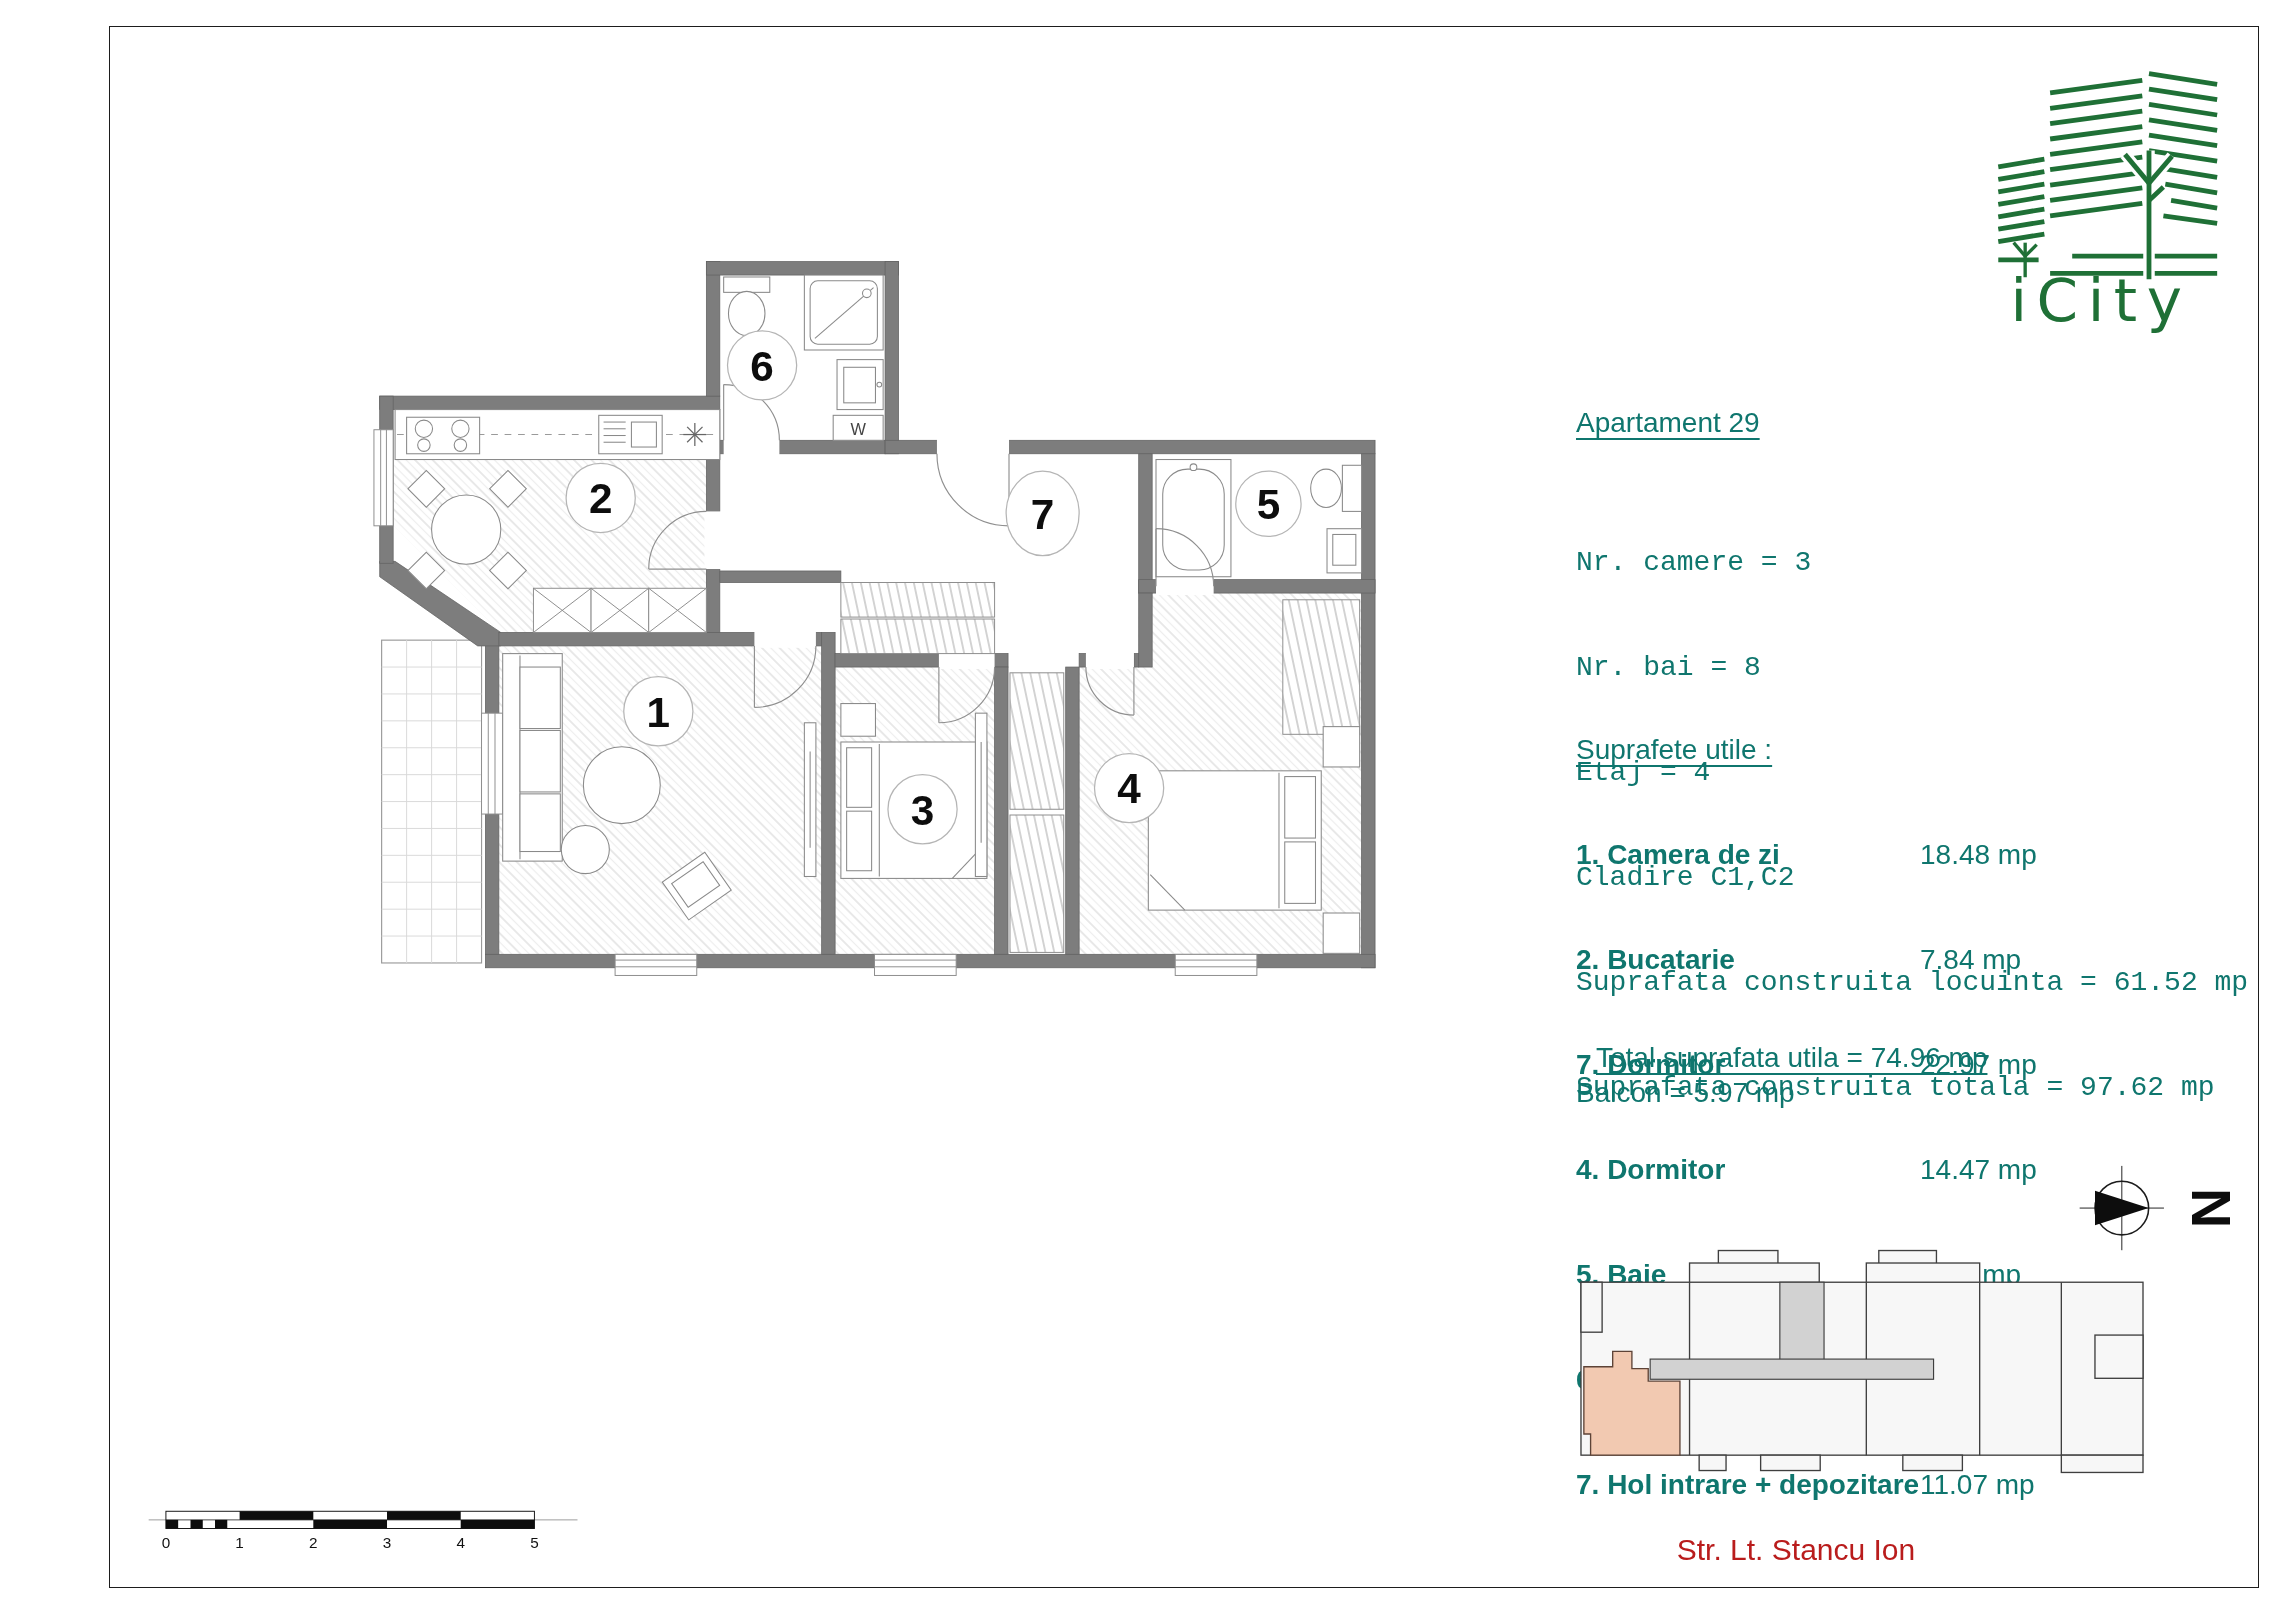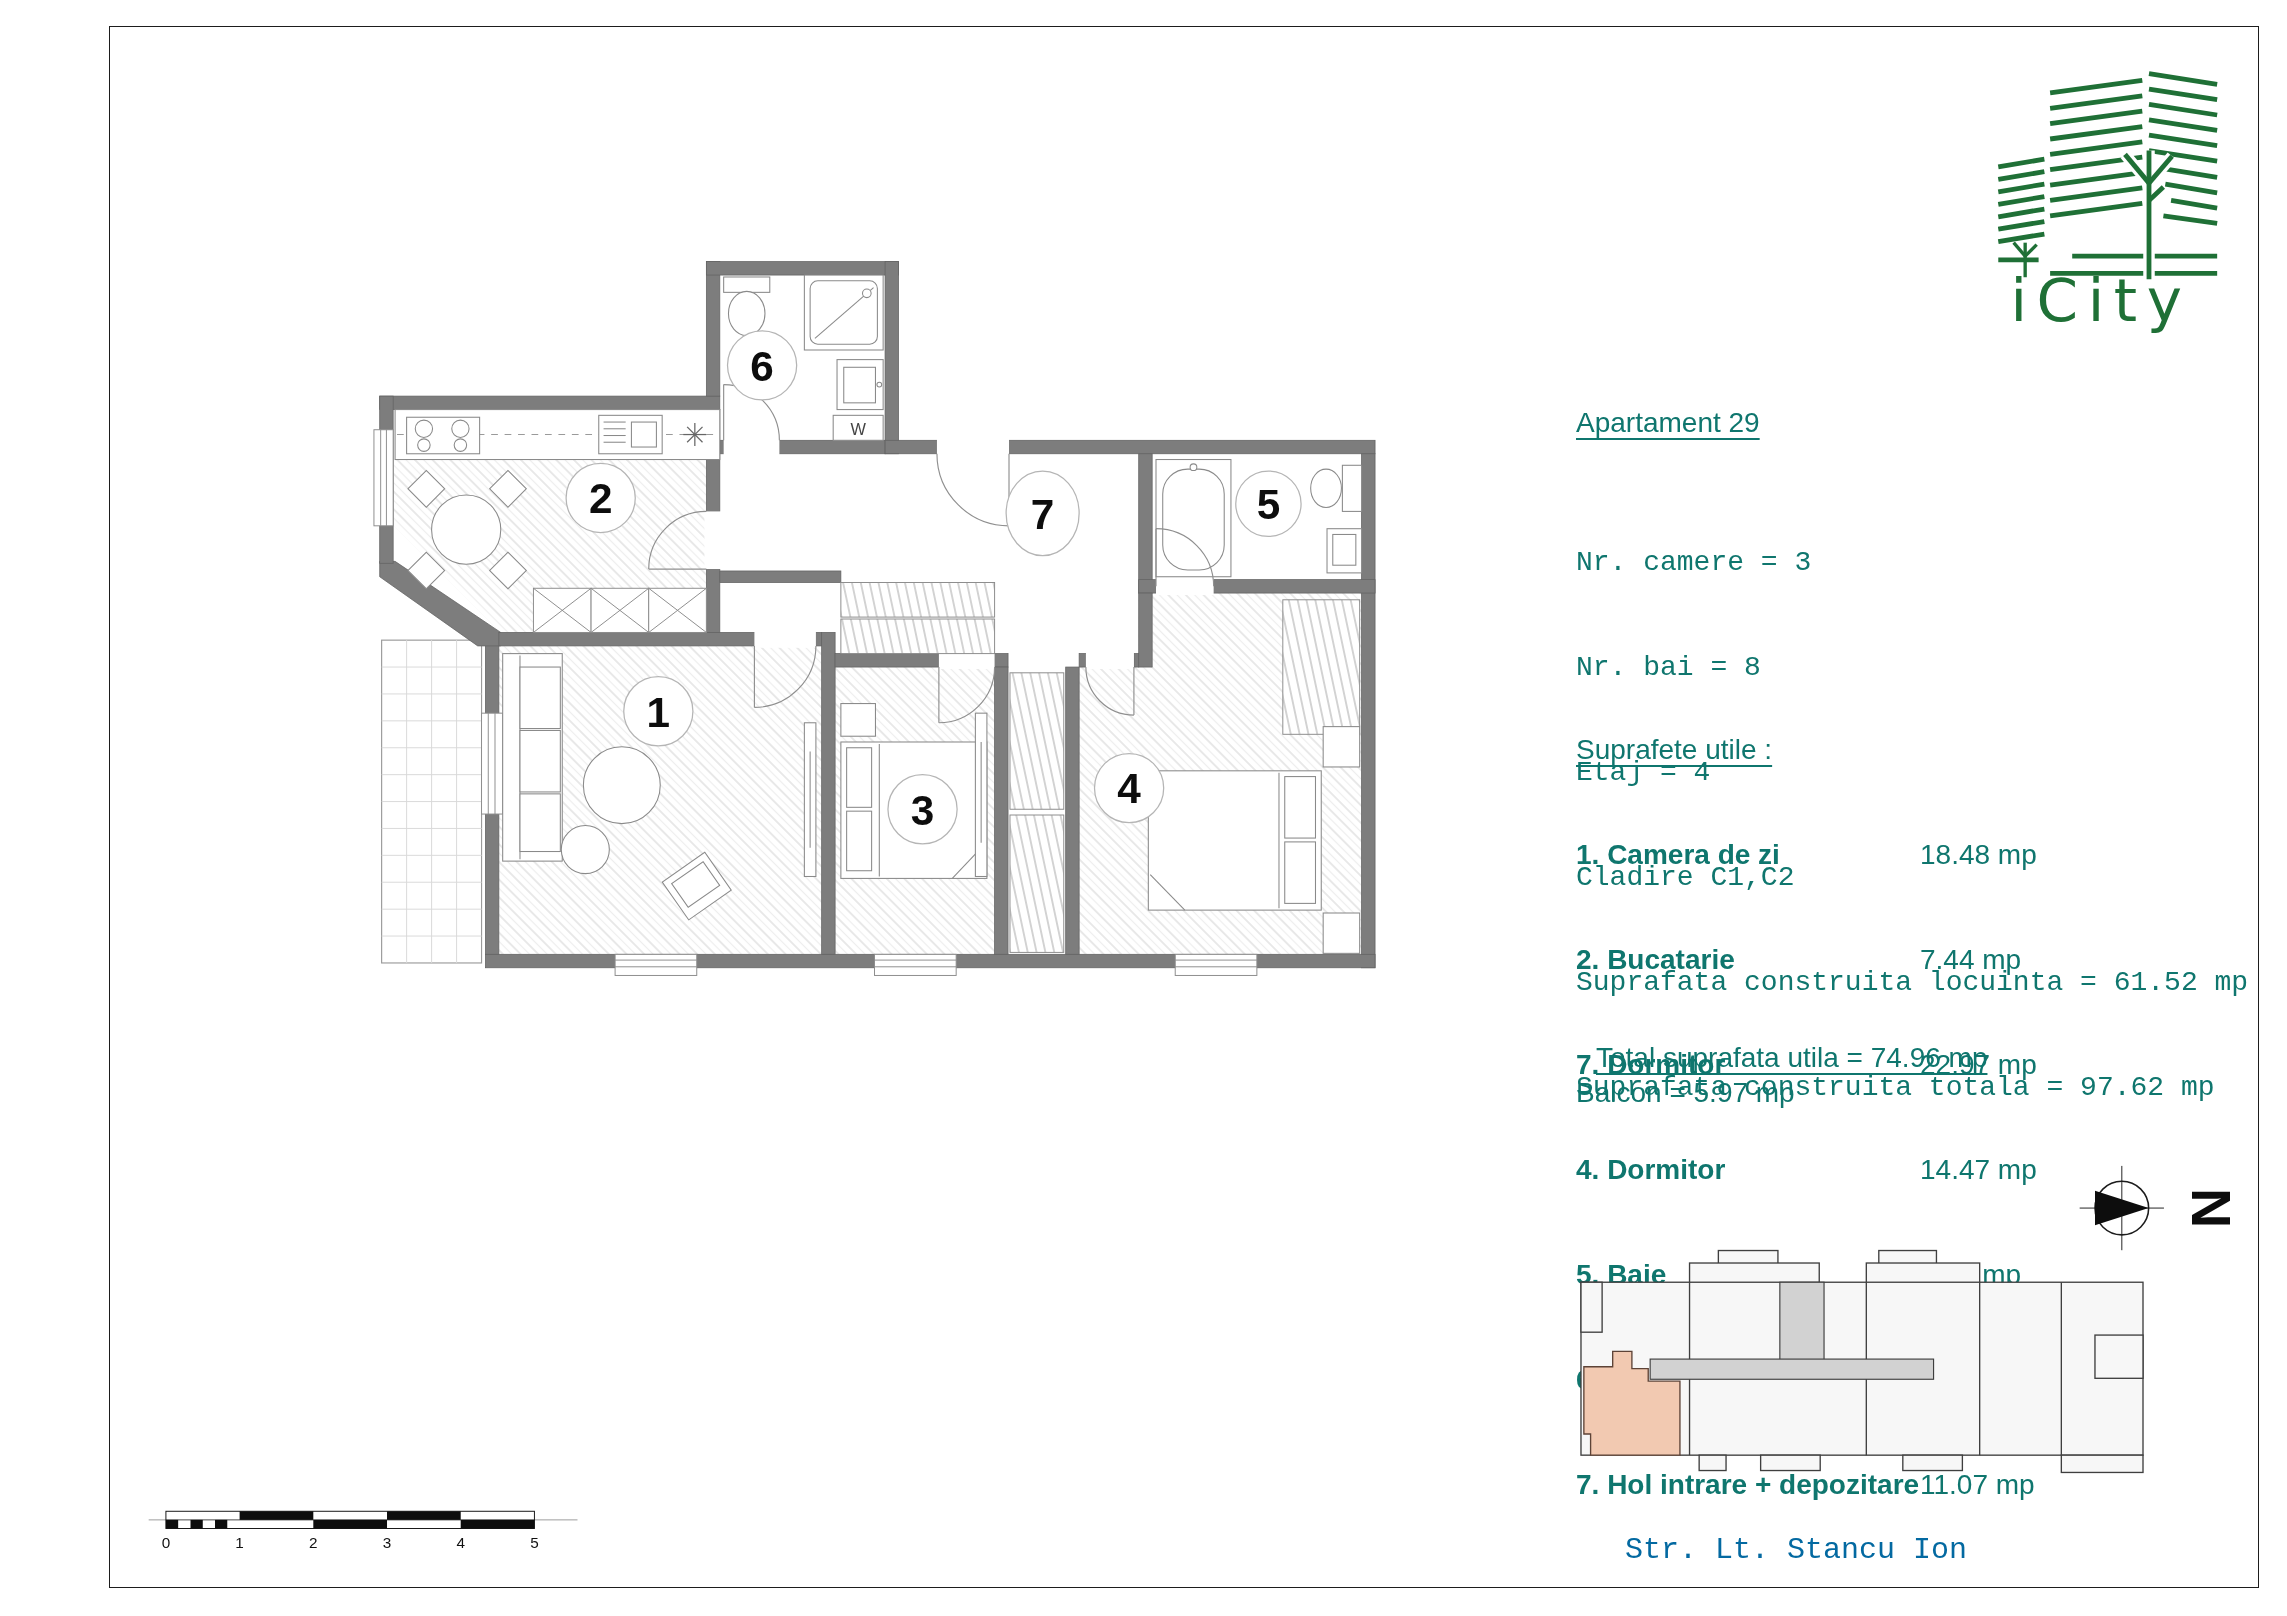--- a/index.html
+++ b/index.html
@@ -13,21 +13,21 @@
   .apt-title{left:1576px;top:405px;}
   .apt-details{left:1576px;top:475px;font-family:Liberation Mono, monospace;}
   .areas-head{left:1576px;top:732px;}
   .areas-rows{left:1576px;top:767px;width:634px;}
   .area-row{position:relative;height:35px;}
   .area-row .nm{position:absolute;left:0;top:0;font-weight:bold;}
   .area-row .vl{position:absolute;left:344px;top:0;}
   .areas-total{left:1576px;top:1040px;margin-left:20px;}
   .areas-balcony{left:1576px;top:1075px;}
   .street{position:absolute;left:1604px;top:1533px;width:384px;text-align:center;
-          font-family:Liberation Mono, monospace;font-size:30px;color:#0369a1;}
+          font-family:Liberation Sans, sans-serif;font-size:30px;color:#b91c1c;}
   svg{display:block;}
   svg text{font-family:"Liberation Sans",sans-serif;}
   .roomnum{font-weight:bold;font-size:44px;fill:#0d0d0d;}
   .logo-text{font-family:"DejaVu Sans",sans-serif;font-weight:400;letter-spacing:10px;}
 </style>
 </head>
 <body>
 
 <div class="page">
   <div class="frame"></div>
@@ -403,21 +403,21 @@
 
   <div class="info areas-head u">Suprafete utile :</div>
 
   <div class="info areas-rows">
     <div class="area-row">
       <span class="nm">1. Camera de zi</span>
       <span class="vl">18.48 mp</span>
     </div>
     <div class="area-row">
       <span class="nm">2. Bucatarie</span>
-      <span class="vl">7.44 mp</span>
+      <span class="vl">7.84 mp</span>
     </div>
     <div class="area-row">
       <span class="nm">7. Dormitor</span>
       <span class="vl">22.97 mp</span>
     </div>
     <div class="area-row">
       <span class="nm">4. Dormitor</span>
       <span class="vl">14.47 mp</span>
     </div>
     <div class="area-row">

